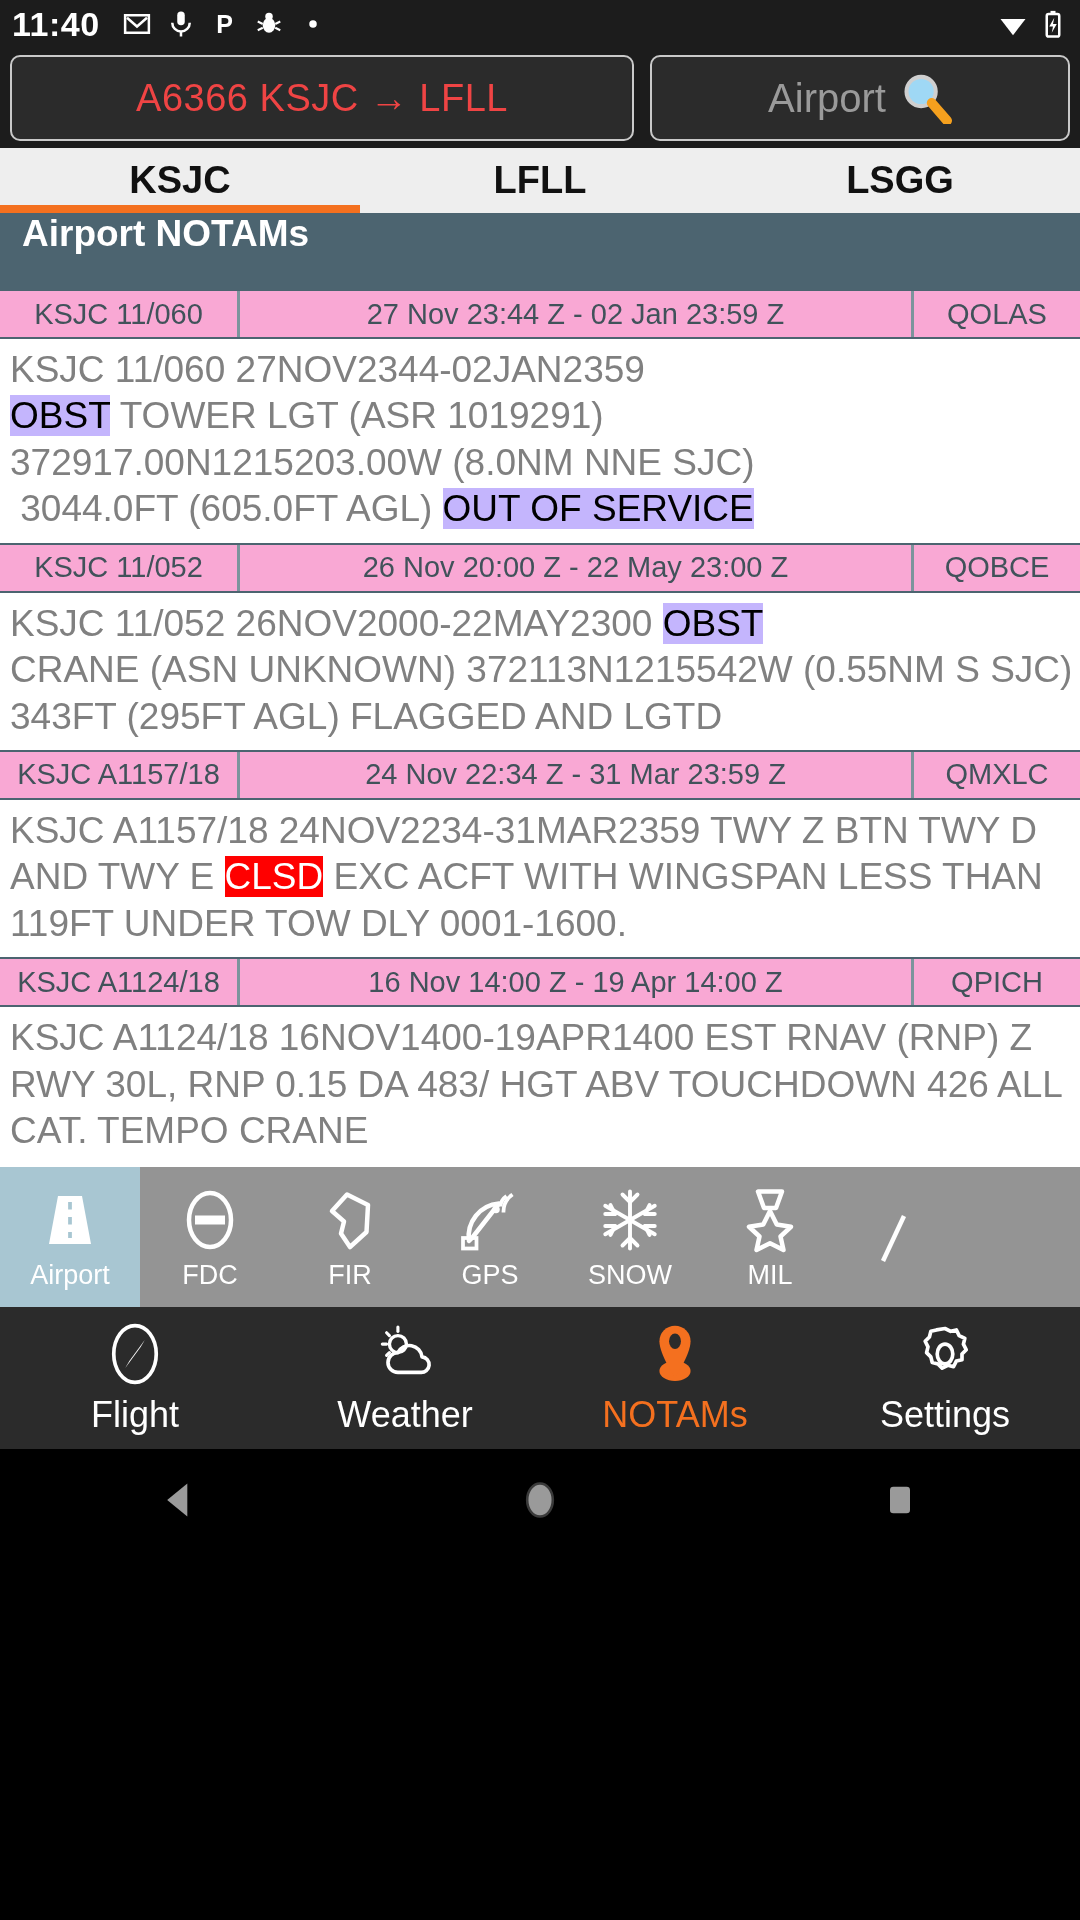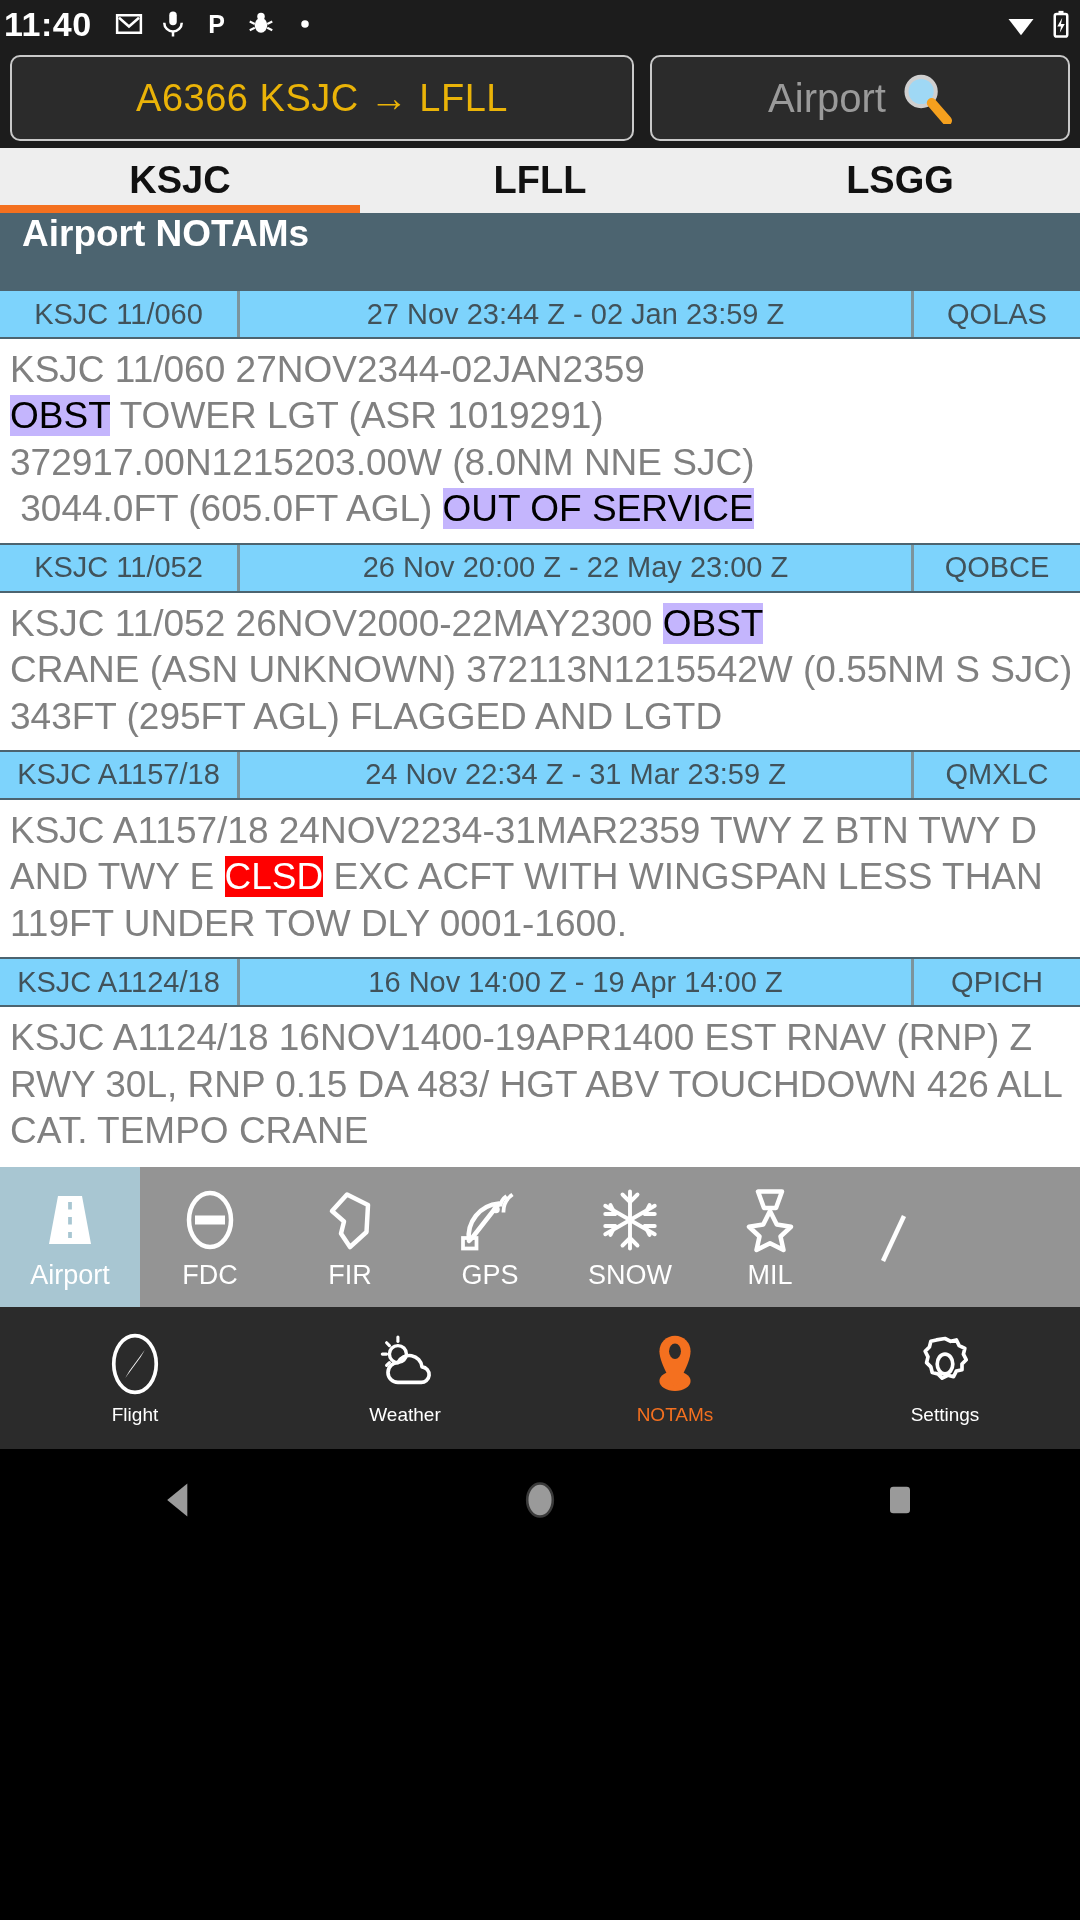--- a/index.html
+++ b/index.html
@@ -6,36 +6,36 @@
   html, body {
     width:1080px; height:1920px;
     background:#000;
     font-family:"Liberation Sans", sans-serif;
     overflow:hidden;
   }
 
   
   .statusbar {
     height:48px; background:#1c1c1c; color:#fff;
-    display:flex; align-items:center; padding:0 4px;
+    display:flex; align-items:center; padding:0 12px;
   }
   .status-time { font-size:34px; font-weight:bold; letter-spacing:0.5px; }
   .status-icons { display:flex; align-items:center; gap:14px; margin-left:22px; }
   .sysicon { width:30px; height:30px; display:block; }
   .status-right { margin-left:auto; display:flex; align-items:center; gap:10px; }
 
   
   .topbar {
     height:100px; background:#1c1c1c;
     display:flex; align-items:center; gap:16px; padding:0 10px;
   }
   .route-btn {
     flex:1 1 0; height:86px;
     border:2px solid #c9c9c9; border-radius:10px;
-    background:#2b2b2b; color:#eab308;
+    background:#2b2b2b; color:#ef4444;
     display:flex; align-items:center; justify-content:center;
     font-size:38px; letter-spacing:0.5px;
   }
   .search-btn {
     width:420px; height:86px;
     border:2px solid #c9c9c9; border-radius:10px;
     background:#2b2b2b;
     display:flex; align-items:center; justify-content:center; gap:14px;
   }
   .search-placeholder { color:#9a9a9a; font-size:40px; }
@@ -60,21 +60,21 @@
     font-size:37px; font-weight:bold;
   }
 
   
   .notam-list {
     background:#fff;
     height:878px; overflow:hidden;
   }
   .notam-meta {
     display:flex; height:50px;
-    background:#7dd3fc; border-top:2px solid #4c6470; border-bottom:2px solid #4c6470;
+    background:#f9a8d4; border-top:2px solid #4c6470; border-bottom:2px solid #4c6470;
     color:#41525a; font-size:29px;
   }
   .meta-id {
     width:240px; display:flex; align-items:center; justify-content:center;
     border-right:3px solid #7c949c;
   }
   .meta-period {
     flex:1; display:flex; align-items:center; justify-content:center;
     border-right:3px solid #7c949c;
   }
@@ -108,21 +108,21 @@
     height:142px; background:#2b2b2b;
     display:flex; align-items:center;
   }
   .nav-item {
     flex:1; display:flex; flex-direction:column;
     align-items:center; justify-content:center; gap:6px;
     color:#fff;
   }
   .nav-item.active { color:#f4701f; }
   .nav-icon { width:68px; height:68px; display:block; }
-  .nav-label { font-size:19px; }
+  .nav-label { font-size:36px; }
 
   
   .android-nav {
     height:102px; background:#000;
     display:flex; align-items:center; justify-content:space-around;
   }
   .andr { width:62px; height:62px; display:flex; align-items:center; justify-content:center; }
 </style>
 </head>
 <body>

